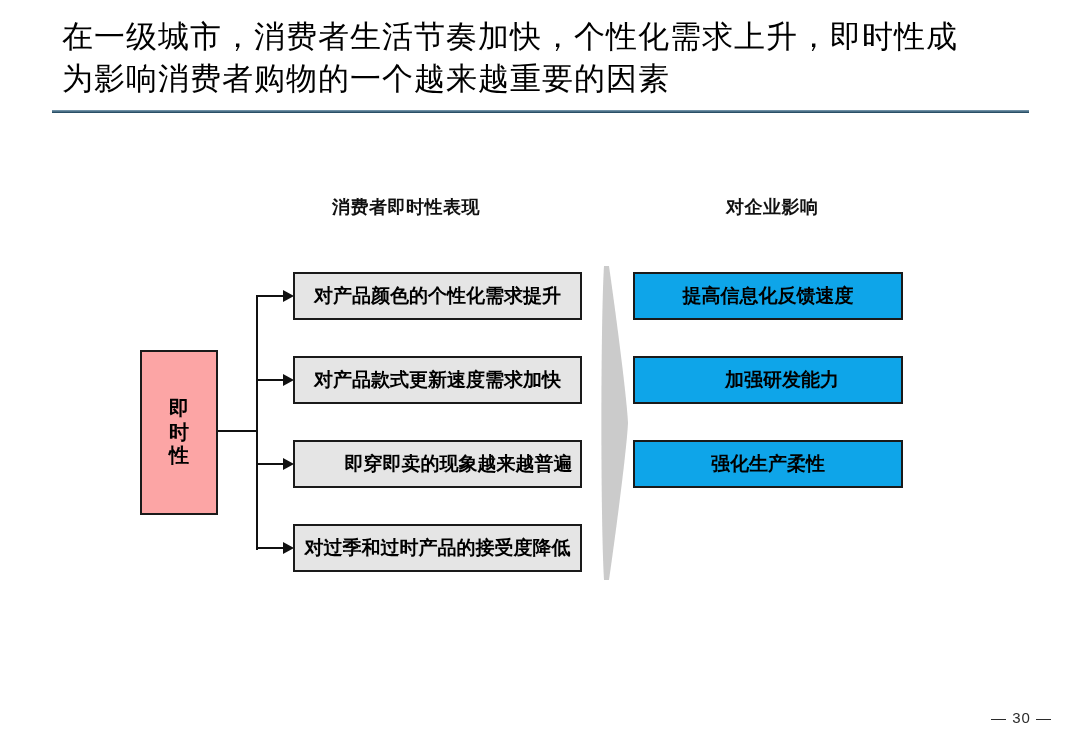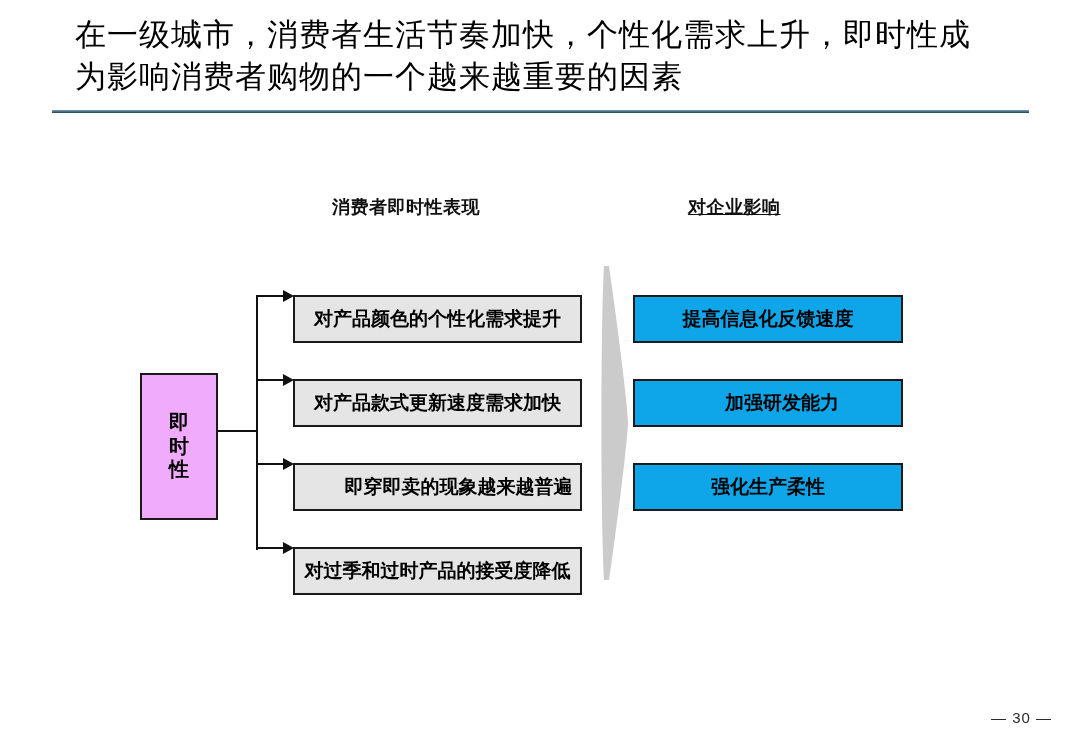--- a/index.html
+++ b/index.html
@@ -1,43 +1,43 @@
 <!DOCTYPE html>
 <html><head>
 <meta charset="utf-8">
 <style>
   html,body{margin:0;padding:0;background:#fff;}
   .slide{
     position:relative;width:1080px;height:748px;background:#ffffff;
     font-family:"Liberation Sans", sans-serif;overflow:hidden;
   }
   .title{
-    position:absolute;left:75px;top:16px;width:980px;
-    font-family:Liberation Mono, monospace;
+    position:absolute;left:62px;top:16px;width:980px;
+    font-family:Liberation Sans, sans-serif;
     font-size:31px;line-height:42px;color:#000;font-weight:500;
     letter-spacing:1px;
   }
   .title div{white-space:nowrap;}
   .title-rule{
     position:absolute;left:52px;top:110px;width:977px;height:3px;
     background:linear-gradient(to bottom,#7f9fb4,#173f57);
   }
   .col-header{
     position:absolute;top:195px;font-size:18px;font-weight:bold;color:#111;
     white-space:nowrap;letter-spacing:0.5px;
   }
   .col-header.left{left:332px;}
-  .col-header.right{left:688px;text-decoration:underline;}
+  .col-header.right{left:726px;}
   .node{
     position:absolute;box-sizing:border-box;border:2px solid #1a1a1a;
     display:flex;align-items:center;justify-content:center;
-    font-weight:bold;color:#000;text-align:center;margin-top:23px;
+    font-weight:bold;color:#000;text-align:center;
   }
   .source-box{
-    left:140px;top:350px;width:78px;height:147px;background:#f0abfc;
+    left:140px;top:350px;width:78px;height:165px;background:#fca5a5;
     font-size:20px;
   }
   .source-box .vtext{
     width:1.1em;line-height:1.18;word-break:break-all;text-align:center;
   }
   .lbox{left:293px;width:289px;height:48px;background:#e5e5e5;font-size:19px;}
   .rbox{left:633px;width:270px;height:48px;background:#0ea5e9;font-size:19px;}
   .line{position:absolute;background:#111;}
   .arrowhead{
     position:absolute;width:0;height:0;

